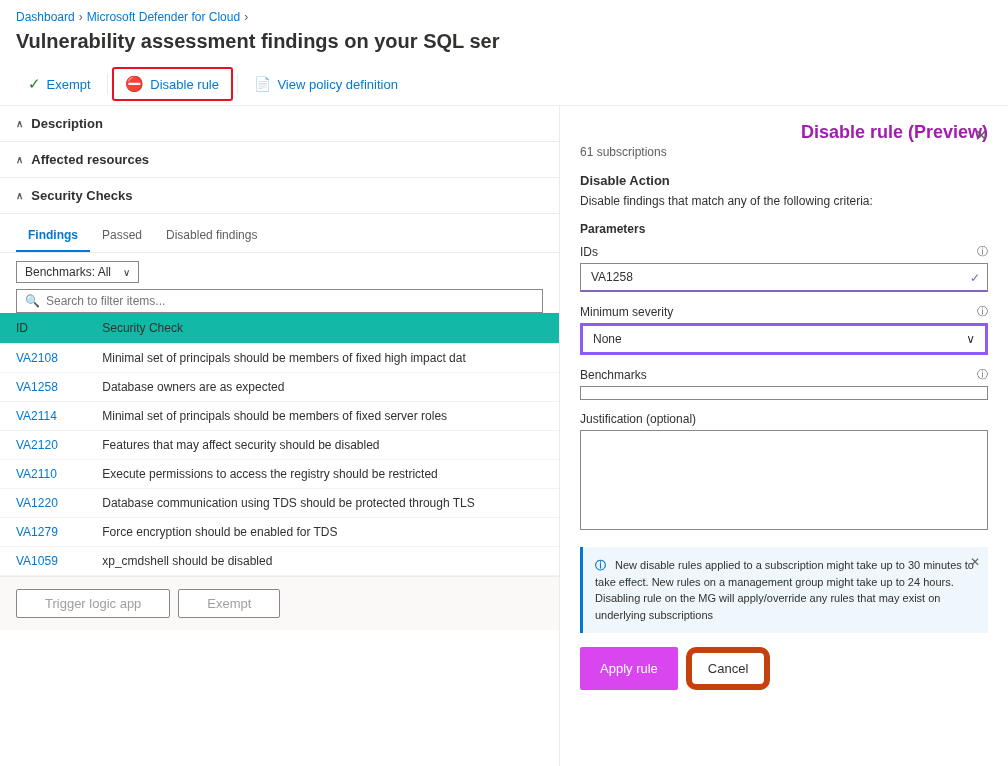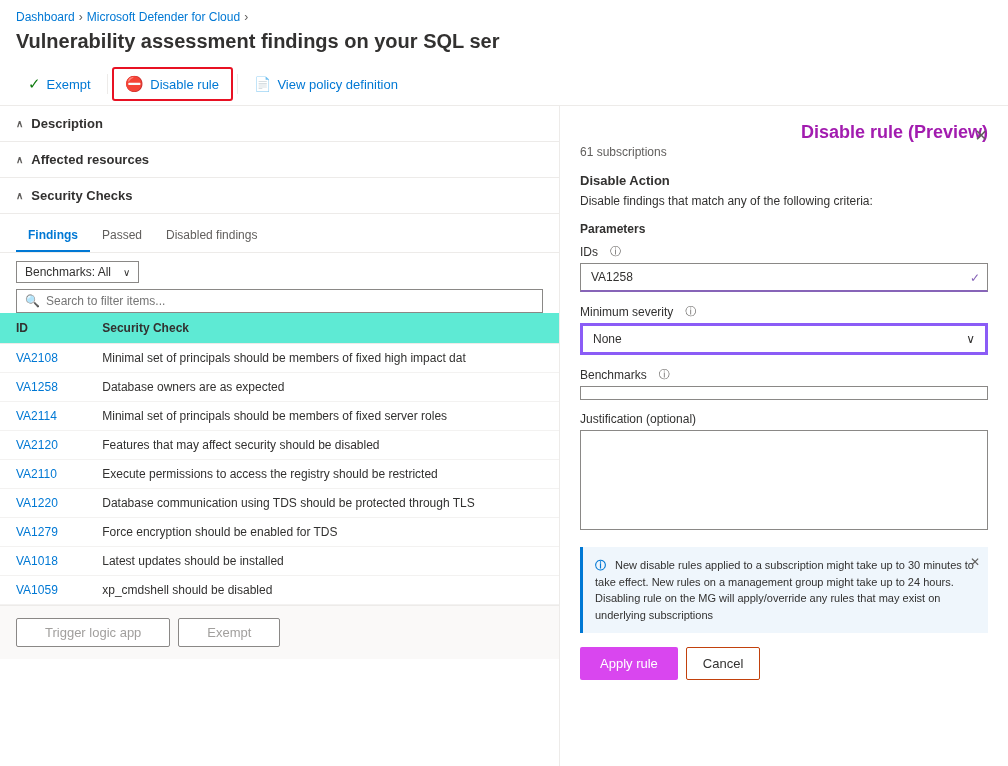--- a/index.html
+++ b/index.html
@@ -28,58 +28,58 @@
     .tabs { display: flex; gap: 0; padding: 0 16px; border-bottom: 1px solid #edebe9; margin-top: 6px; }
     .tab { padding: 8px 12px; font-size: 12px; cursor: pointer; border-bottom: 2px solid transparent; color: #605e5c; }
     .tab.active { color: #0078d4; border-bottom: 2px solid #0078d4; font-weight: 600; }
 
     .filter-bar { padding: 8px 16px 0; }
     .filter-dropdown { display: inline-flex; align-items: center; gap: 4px; border: 1px solid #8a8886; padding: 3px 8px; font-size: 12px; cursor: pointer; background: #fff; margin-bottom: 6px; }
     .search-box { display: flex; align-items: center; gap: 6px; border: 1px solid #8a8886; padding: 4px 8px; font-size: 12px; color: #a19f9d; }
     .search-box input { border: none; outline: none; font-size: 12px; color: #323130; width: 100%; }
 
     .table { width: 100%; border-collapse: collapse; }
-    .table th { text-align: left; padding: 8px 16px; font-size: 12px; font-weight: 700; border-bottom: 1px solid #edebe9; color: #323130; background: #5eead4; }
+    .table th { text-align: left; padding: 8px 16px; font-size: 12px; font-weight: 400; border-bottom: 1px solid #edebe9; color: #323130; background: #14b8a6; }
     .table td { padding: 7px 16px; font-size: 12px; border-bottom: 1px solid #f3f2f1; }
     .table td.link-text { color: #0078d4; }
 
     .bottom-toolbar { display: flex; gap: 8px; padding: 12px 16px; border-top: 1px solid #edebe9; background: #faf9f8; }
     .btn-secondary { padding: 6px 28px; font-size: 13px; border: 1px solid #8a8886; background: #fff; cursor: pointer; color: #323130; border-radius: 2px; }
     .btn-secondary:disabled { color: #a19f9d; cursor: default; }
 
     
     .right-panel { flex: 1; overflow-y: auto; padding: 16px 20px; position: relative; background: #fff; }
 
     .panel-title { font-size: 18px; font-weight: 600; color: #a21caf; margin-bottom: 2px; text-align: right; }
     .panel-subtitle { font-size: 12px; color: #605e5c; margin-bottom: 14px; }
 
     .panel-section-title { font-size: 13px; font-weight: 600; margin-bottom: 6px; }
     .panel-description { font-size: 12px; color: #323130; margin-bottom: 14px; }
 
     .params-label { font-size: 12px; font-weight: 600; margin-bottom: 8px; }
 
     .field-group { margin-bottom: 12px; }
-    .field-label { font-size: 12px; color: #323130; margin-bottom: 4px; display: flex; align-items: center; gap: 12px; }
+    .field-label { font-size: 12px; color: #323130; margin-bottom: 4px; display: flex; align-items: center; gap: 20px; justify-content: space-between; }
     .field-label .info-icon { color: #605e5c; font-size: 11px; }
 
     .field-input { width: 100%; border: 1px solid #8a8886; padding: 6px 10px; font-size: 12px; outline: none; display: flex; align-items: center; justify-content: space-between; }
     .field-input.filled { border-bottom: 2px solid #8764b8; }
 
     .field-select { width: 100%; border: 3px solid #8b5cf6; padding: 6px 10px; font-size: 12px; outline: none; display: flex; align-items: center; justify-content: space-between; cursor: pointer; }
 
     .field-textarea { width: 100%; border: 1px solid #8a8886; padding: 6px 10px; font-size: 12px; outline: none; resize: none; height: 100px; font-family: inherit; }
 
     .close-btn { position: absolute; top: 16px; right: 16px; background: none; border: none; cursor: pointer; font-size: 16px; color: #605e5c; padding: 4px; }
 
     .info-box { background: #eff6fc; border-left: 3px solid #0078d4; padding: 10px 12px; font-size: 11px; color: #323130; margin: 14px 0; position: relative; line-height: 1.5; }
     .info-box .info-close { position: absolute; top: 8px; right: 8px; background: none; border: none; cursor: pointer; font-size: 12px; color: #605e5c; }
 
     .action-btns { display: flex; gap: 8px; margin-top: 8px; }
     .btn-primary { padding: 8px 20px; font-size: 13px; background: #d946ef; color: #fff; border: none; cursor: pointer; border-radius: 2px; }
-    .btn-cancel { padding: 8px 16px; font-size: 13px; background: #fff; color: #323130; border: 1px solid #c2410c; cursor: pointer; border-radius: 2px; }
+    .btn-cancel { padding: 8px 16px; font-size: 13px; background: #fff; color: #323130; border: 6px solid #c2410c; cursor: pointer; border-radius: 10px; }
     .down-icon { color: #323130; font-size: 12px; }
 
     .info-box-icon { color: #0078d4; font-weight: bold; margin-right: 6px; }
 
     .ids-input-wrapper { position: relative; }
     .ids-input-wrapper .check { position: absolute; right: 8px; top: 50%; transform: translateY(-50%); color: #8764b8; }
   </style>
 </head>
 <body>
 
@@ -177,24 +177,20 @@
   </tr>
             <tr>
     <td class="link-text">VA1220</td>
     <td>Database communication using TDS should be protected through TLS</td>
   </tr>
             <tr>
     <td class="link-text">VA1279</td>
     <td>Force encryption should be enabled for TDS</td>
   </tr>
             <tr>
-    <td class="link-text">VA1018</td>
-    <td>Latest updates should be installed</td>
-  </tr>
-            <tr>
     <td class="link-text">VA1059</td>
     <td>xp_cmdshell should be disabled</td>
   </tr>
           </tbody>
       </table>
     </div>
 
     <div class="bottom-toolbar">
       <button class="btn-secondary" disabled="">Trigger logic app</button>
       <button class="btn-secondary" disabled="">Exempt</button>

